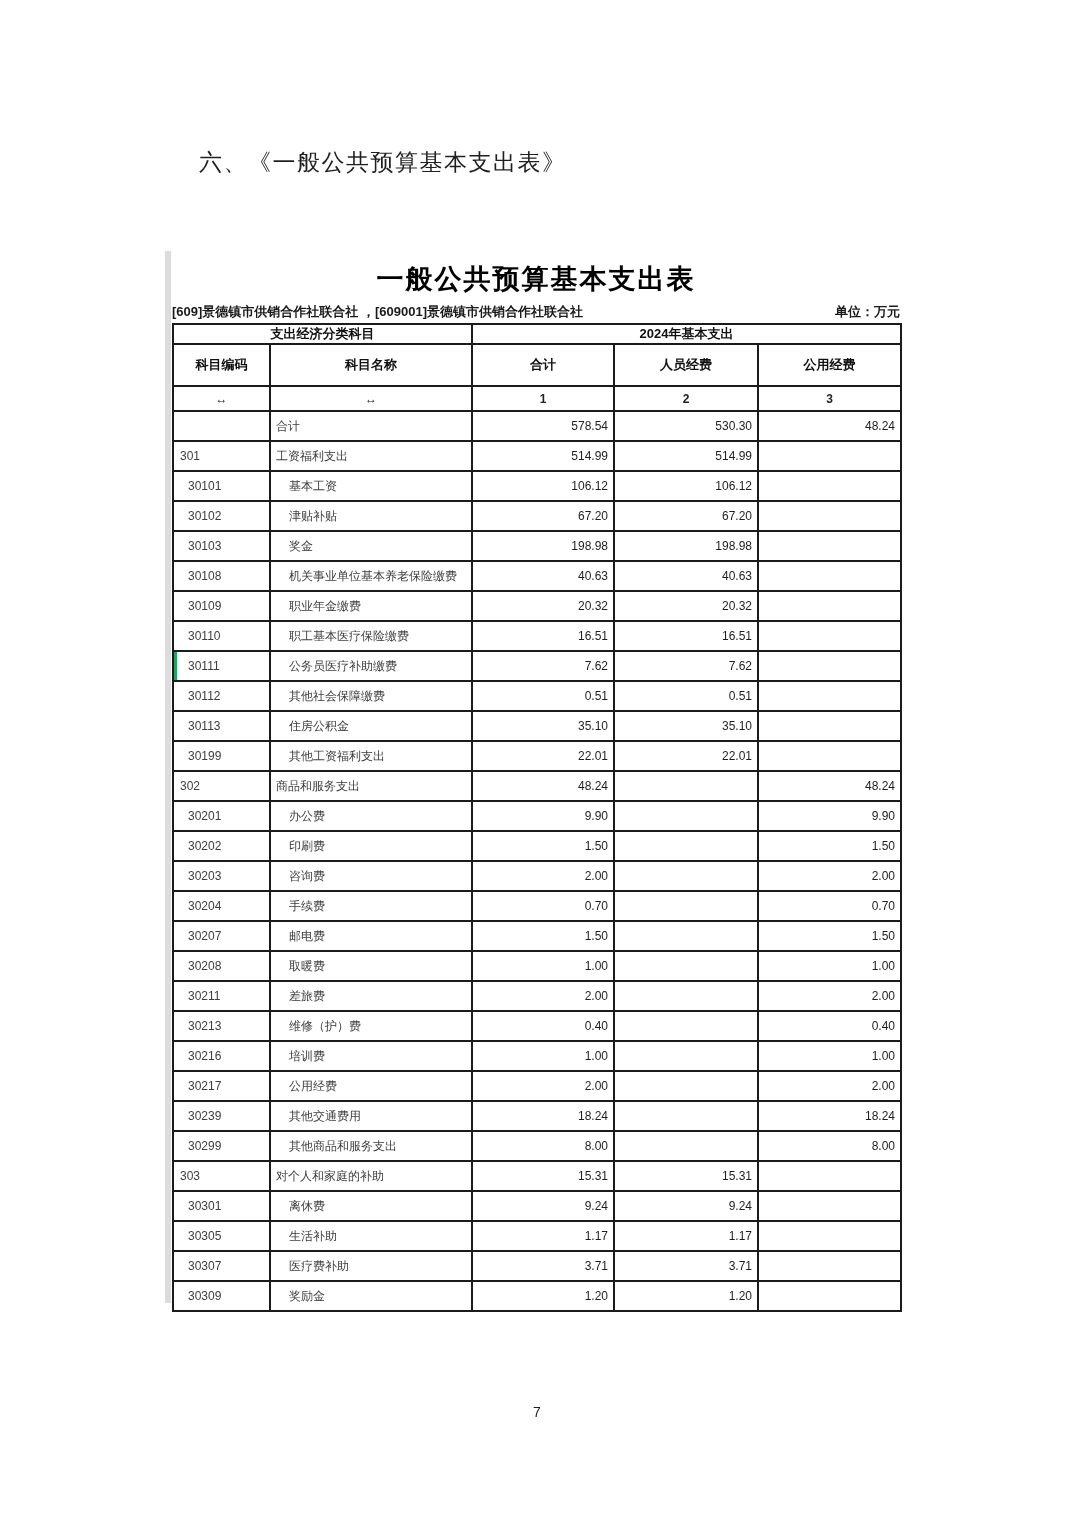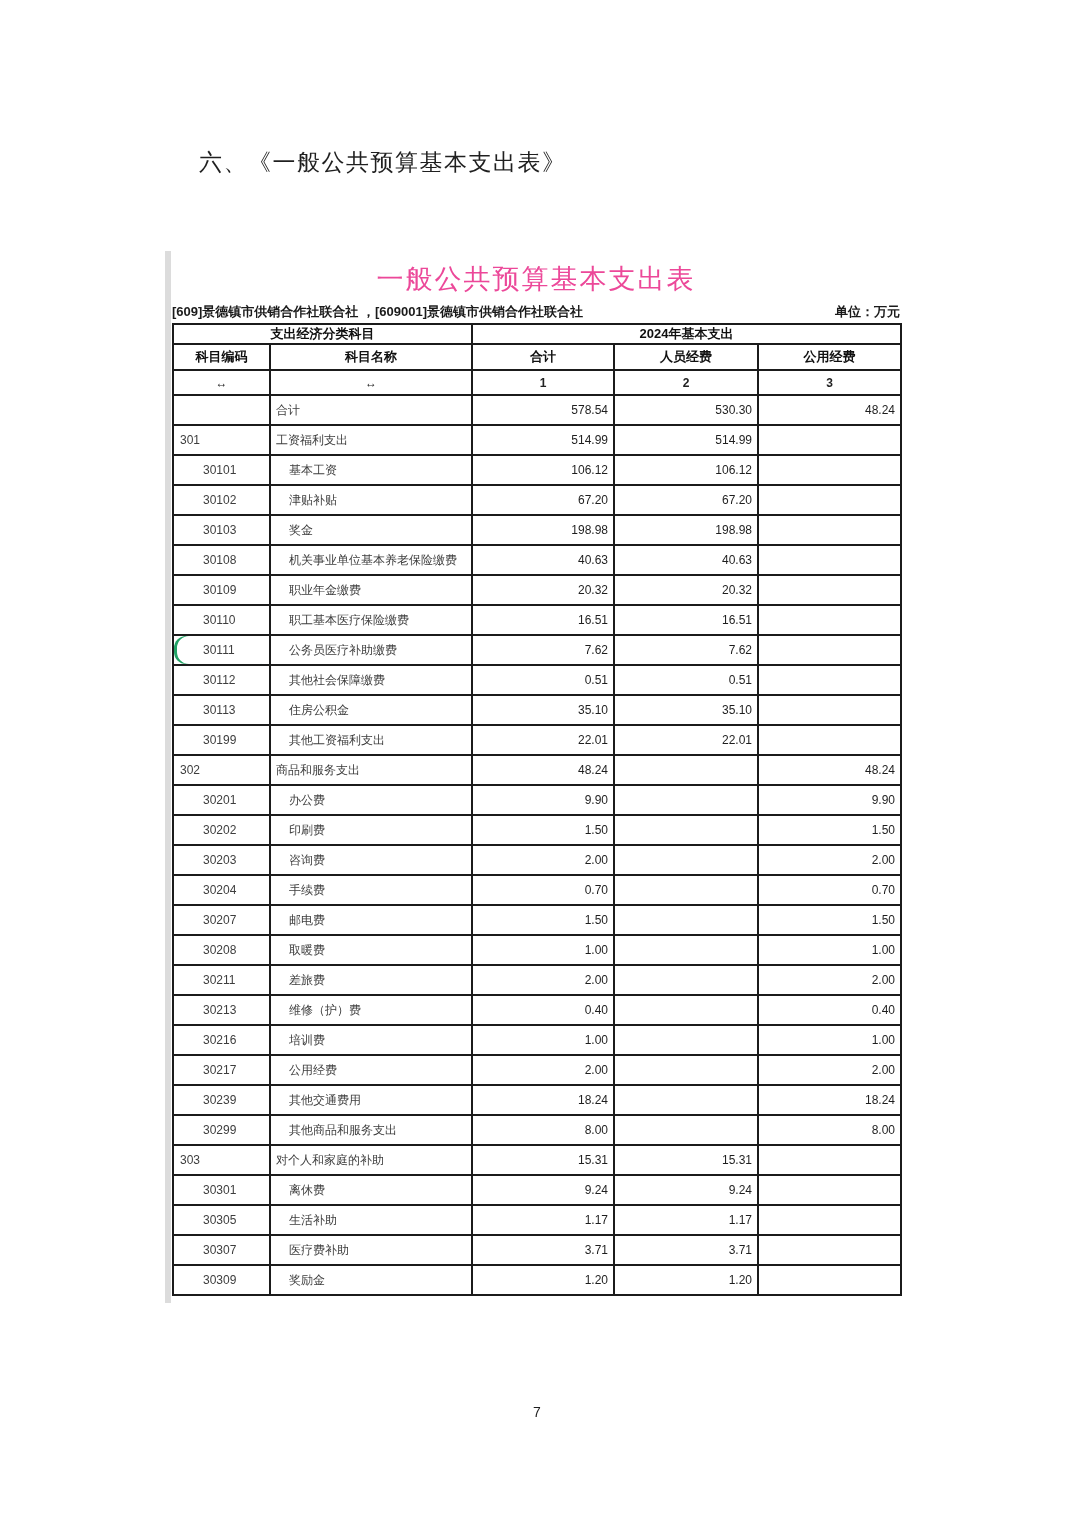--- a/index.html
+++ b/index.html
@@ -9,38 +9,38 @@
   }
   .heading{
     position:absolute;left:199px;top:147px;
     font-family:"Liberation Serif",serif;font-size:23px;font-weight:400;
     color:#1f1f1f;letter-spacing:1.5px;white-space:nowrap;
   }
   .shot{position:absolute;left:165px;top:245px;width:740px;}
   .edge-strip{position:absolute;left:0;top:6px;width:6px;height:1052px;background:#dcdcdc;}
   .shot-inner{margin-left:7px;width:728px;}
   .tbl-title{
-    text-align:center;font-size:27px;font-weight:normal;color:#ec4899;
+    text-align:center;font-size:27px;font-weight:bold;color:#000000;
     padding-top:16px;letter-spacing:2px;
   }
   .org-row{
     display:flex;justify-content:space-between;align-items:flex-end;
     font-size:13px;font-weight:bold;color:#1a1a1a;margin-top:6px;margin-bottom:2px;
     white-space:nowrap;
   }
   table{border-collapse:collapse;width:728px;table-layout:fixed;}
   th,td{border:2px solid #1b1b1b;overflow:hidden;white-space:nowrap;padding:0;}
   thead th{font-size:13px;font-weight:bold;text-align:center;color:#101010;background:#fff;}
   tr.hrow1{height:15px;}
-  tr.hrow2{height:26px;margin-left:12px;}
+  tr.hrow2{height:42px;margin-left:12px;}
   tr.hrow3{height:25px;}
   tr.hrow3 td{font-size:12px;font-weight:bold;text-align:center;color:#222;}
   tbody tr.drow{height:30px;background:#fff;}
   td.code{text-align:left;font-size:12px;color:#3d3d3d;padding-left:6px;}
-  td.code.lvl1{padding-left:29px;border-radius:12px;}
+  td.code.lvl1{padding-left:14px;}
   td.name{text-align:left;font-size:12px;color:#3d3d3d;padding-left:5px;}
   td.name.lvl1{padding-left:18px;}
   td.num{text-align:right;font-size:12px;color:#1e1e1e;padding-right:5px;}
   td.selected{box-shadow:inset 3px 0 0 0 #21a366;}
   .pageno{
     position:absolute;left:0;top:1404px;width:100%;text-align:center;
     font-size:14px;color:#1e1e1e;
   }
 </style>
 </head>

